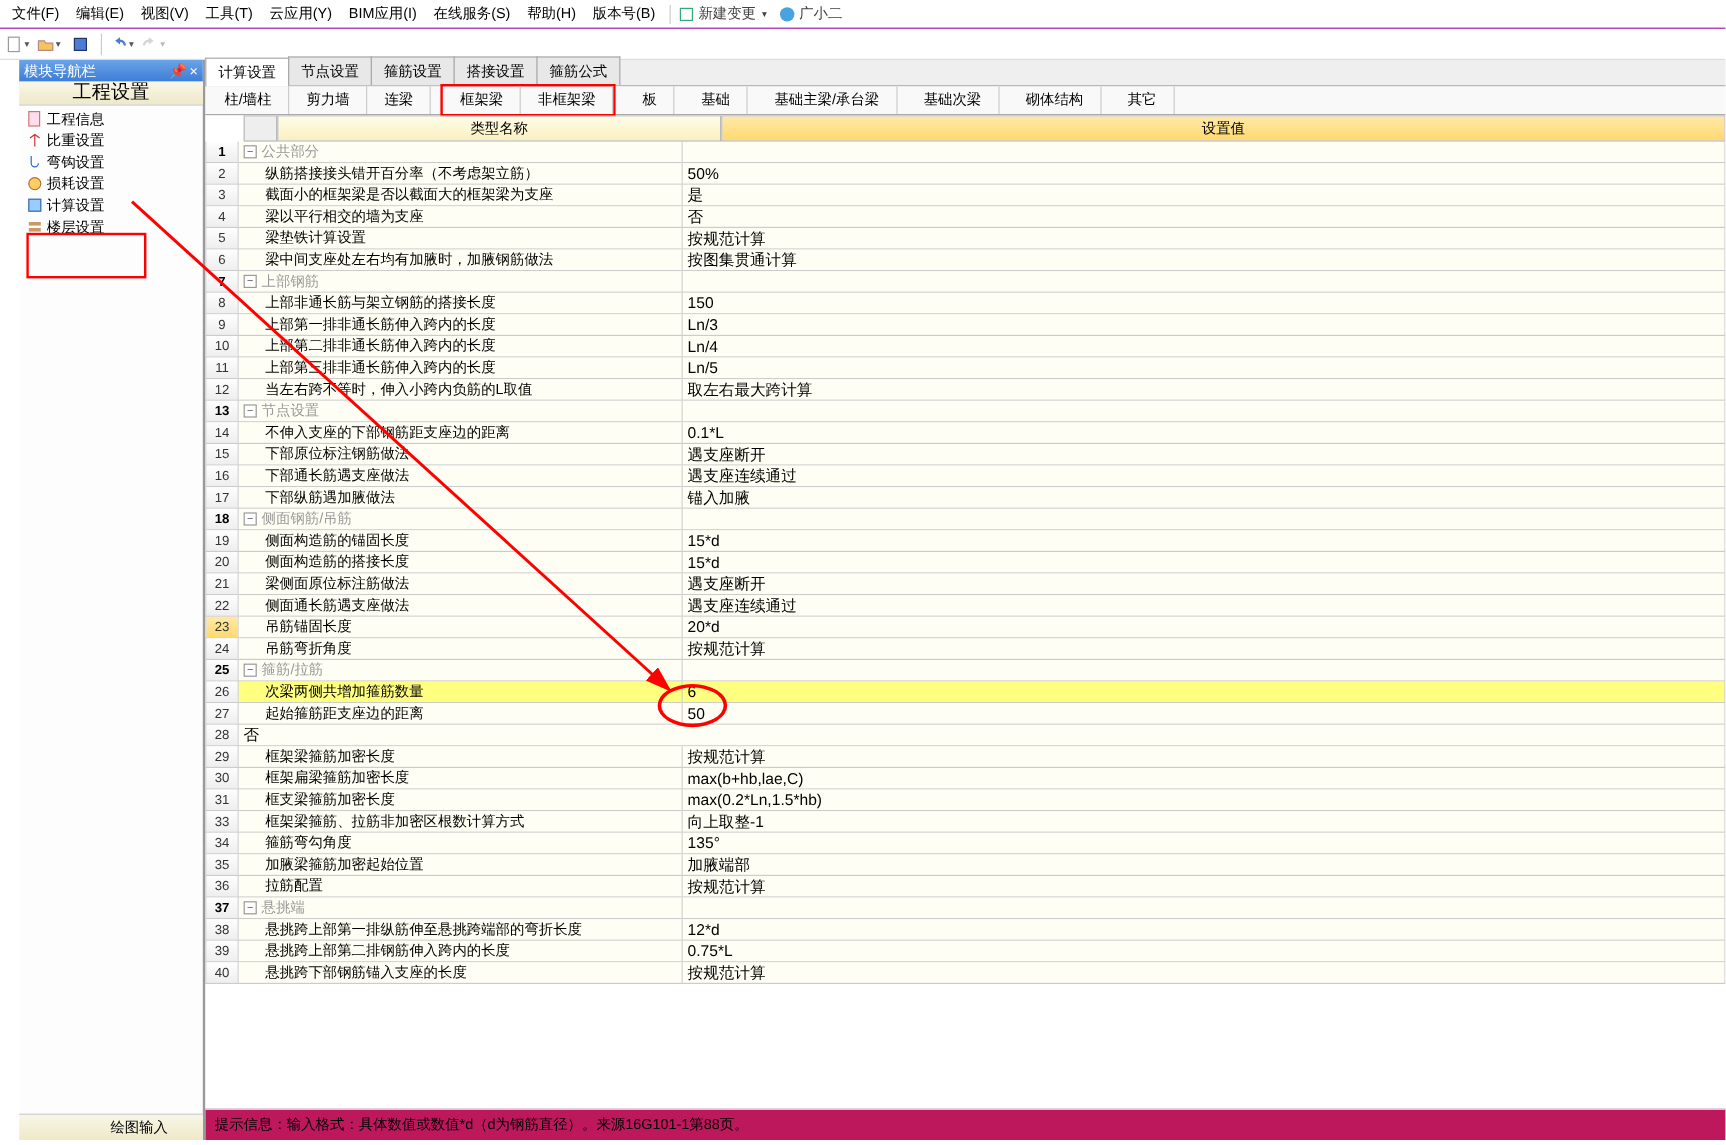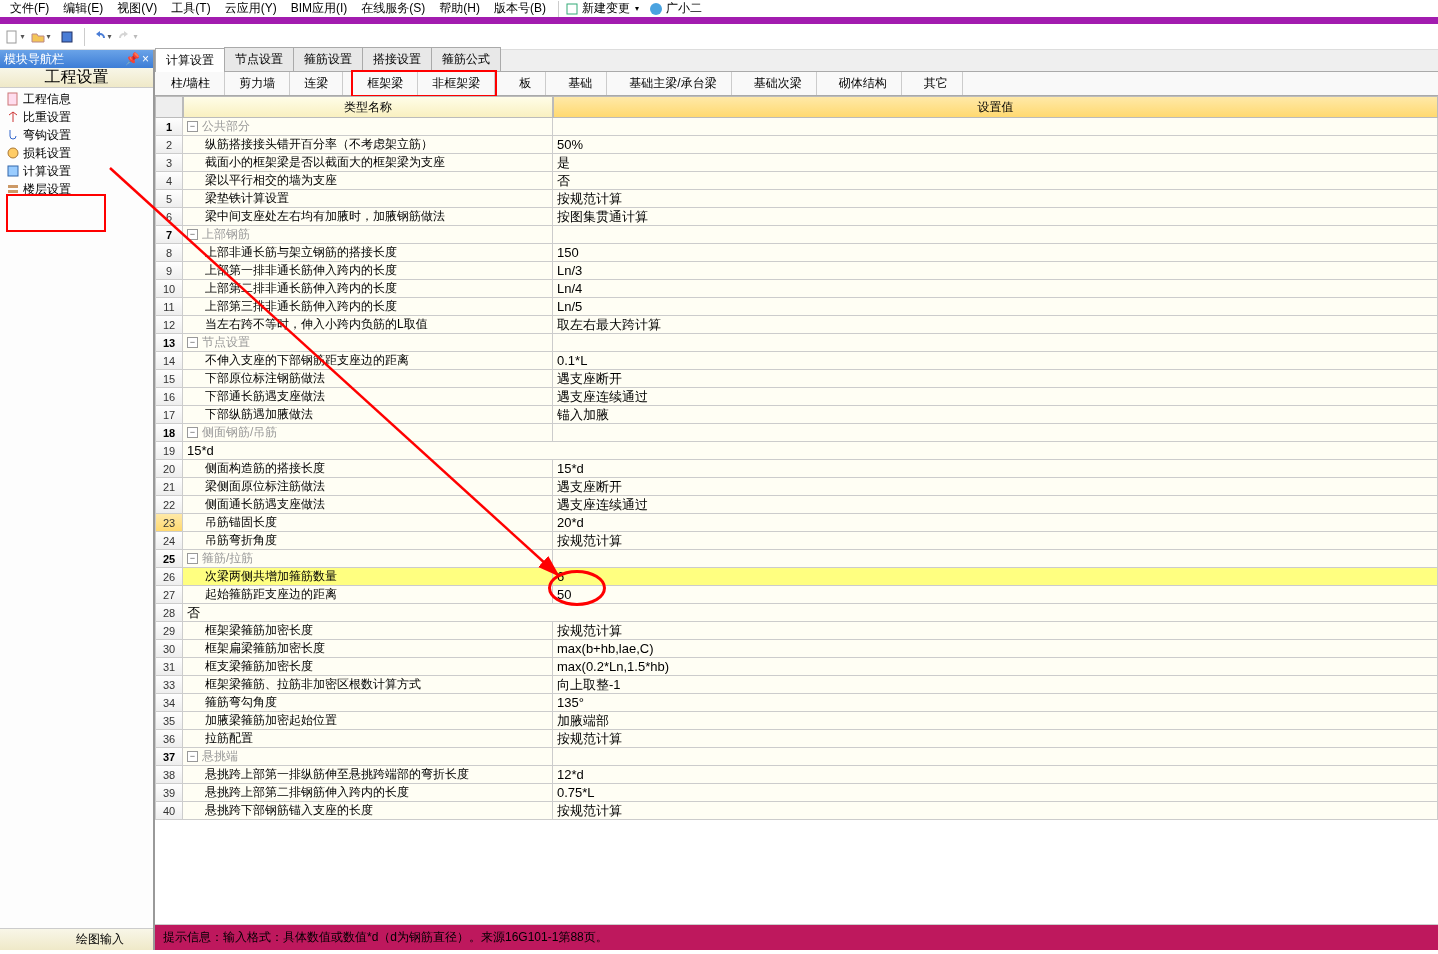--- a/index.html
+++ b/index.html
@@ -1,51 +1,51 @@
 <!DOCTYPE html>
 <html><head>
 <meta charset="utf-8">
 <style>
 * { margin:0; padding:0; box-sizing:border-box; font-family:"Microsoft YaHei","SimSun",sans-serif; font-size:12px; }
 body { background:#fff; width:1438px; height:954px; position:relative; }
 
-.menubar { height:24px; display:flex; align-items:center; padding:0 4px; gap:2px; border-bottom:7px solid #a21caf; }
+.menubar { height:24px; display:flex; align-items:center; padding:0 4px; gap:2px; border-bottom:1px solid #a21caf; }
 .menubar .mi { padding:2px 6px; cursor:default; }
 .menubar .sep { width:1px; height:16px; background:#ccc; margin:0 4px; }
-.menubar .lnk { color:#000000; display:flex; align-items:center; gap:3px; }
+.menubar .lnk { color:#404040; display:flex; align-items:center; gap:3px; }
 .menubar .ic { width:14px; height:14px; display:inline-block; }
 
 .toolbar { height:26px; display:flex; align-items:center; padding:2px 4px; gap:4px; border-bottom:1px solid #ddd; }
 .toolbar .tb { width:22px; height:22px; display:flex; align-items:center; justify-content:center; }
 .toolbar .dd::after { content:"▾"; font-size:8px; margin-left:1px; color:#555; }
 .toolbar .tsep { width:1px; height:18px; background:#ccc; margin:0 2px; }
 
 .main { display:flex; height:900px; }
 
-.sidebar { width:155px; border-right:2px solid #999; background:#fdfdfd; display:flex; flex-direction:column; }
+.sidebar { width:155px; border-right:2px solid #999; background:#fdfdfd; display:flex; flex-direction:column;margin-left:16px; }
 .sb-title { background:linear-gradient(#6aa3e8,#3d7dd6); color:#fff; height:18px; display:flex; align-items:center; padding:0 4px; font-size:11px; justify-content:space-between; }
 .sb-title .pins { display:flex; gap:2px; }
 .sb-sub { background:linear-gradient(#f8f6e8,#efe9c8); height:20px; display:flex; align-items:center; justify-content:center; border-bottom:1px solid #ccc; font-size:16px; }
 .sb-tree { padding:2px 0; flex:1; }
 .sb-item { height:18px; display:flex; align-items:center; padding-left:6px; gap:3px; cursor:default; }
 .sb-item .tic { width:14px; height:14px; }
 .sb-mark { position:absolute; border:2px solid red; width:100px; height:38px; left:6px; top:144px; pointer-events:none; }
 .sb-foot { background:linear-gradient(#f8f6e8,#efe9c8); height:22px; display:flex; align-items:center; justify-content:center; border-top:1px solid #ccc;padding-left:47px; }
 
 .content { flex:1; display:flex; flex-direction:column; }
 .tabstrip { height:22px; background:#efefef; display:flex; align-items:flex-end; border-bottom:1px solid #aaa; }
 .tab { padding:3px 10px; border:1px solid #aaa; border-bottom:none; background:#e8e8e8; margin-right:-1px; font-size:12px; cursor:default; }
 .tab.active { background:#fff; position:relative; top:1px; }
 
 .subtabs { height:24px; display:flex; align-items:center; border-bottom:1px solid #aaa; background:#f9f9f9; padding-left:2px; }
 .stab { padding:3px 14px; border-right:1px solid #ccc; cursor:default; }
 .stab-mark { border:2px solid red; display:flex; }
 
 .gridwrap { flex:1; overflow:auto; position:relative; }
-.ghdr { display:flex; height:22px; position:sticky; top:0; }
+.ghdr { display:flex; height:22px; position:sticky; top:0;margin-left:32px; }
 .gh1 { width:28px; background:#eee; border:1px solid #bbb; }
 .gh2 { width:370px; background:linear-gradient(#fffde8,#f9f0c0); border:1px solid #bbb; display:flex; align-items:center; justify-content:center; }
 .gh3 { flex:1; background:linear-gradient(#ffe9a8,#ffd970); border:1px solid #bbb; display:flex; align-items:center; justify-content:center; }
 
 .grow { display:flex; height:18px; }
 .gnum { width:28px; background:linear-gradient(#fefefe,#eee); border:1px solid #ccc; border-top:none; display:flex; align-items:center; justify-content:center; font-size:11px; color:#333; }
 .gnum.bold { font-weight:bold; color:#000; }
 .gname { width:370px; border:1px solid #ccc; border-top:none; border-left:none; display:flex; align-items:center; padding-left:4px; background:#fffef4; font-size:12px; }
 .gname.sect { color:#999; }
 .gval { flex:1; border:1px solid #ccc; border-top:none; border-left:none; display:flex; align-items:center; padding-left:4px; background:#fffef4; font-size:13px;text-align:right; }
@@ -338,20 +338,23 @@
           <div class="grow">
             <div class="gnum bold">18</div>
             <div class="gname sect">
               <span class="tree-tog">−</span>
               <span>侧面钢筋/吊筋</span>
             </div>
             <div class="gval"></div>
           </div>
           <div class="grow">
             <div class="gnum">19</div>
+            <div class="gname indent1">
+              <span>侧面构造筋的锚固长度</span>
+            </div>
             <div class="gval">15*d</div>
           </div>
           <div class="grow">
             <div class="gnum">20</div>
             <div class="gname indent1">
               <span>侧面构造筋的搭接长度</span>
             </div>
             <div class="gval">15*d</div>
           </div>
           <div class="grow">

